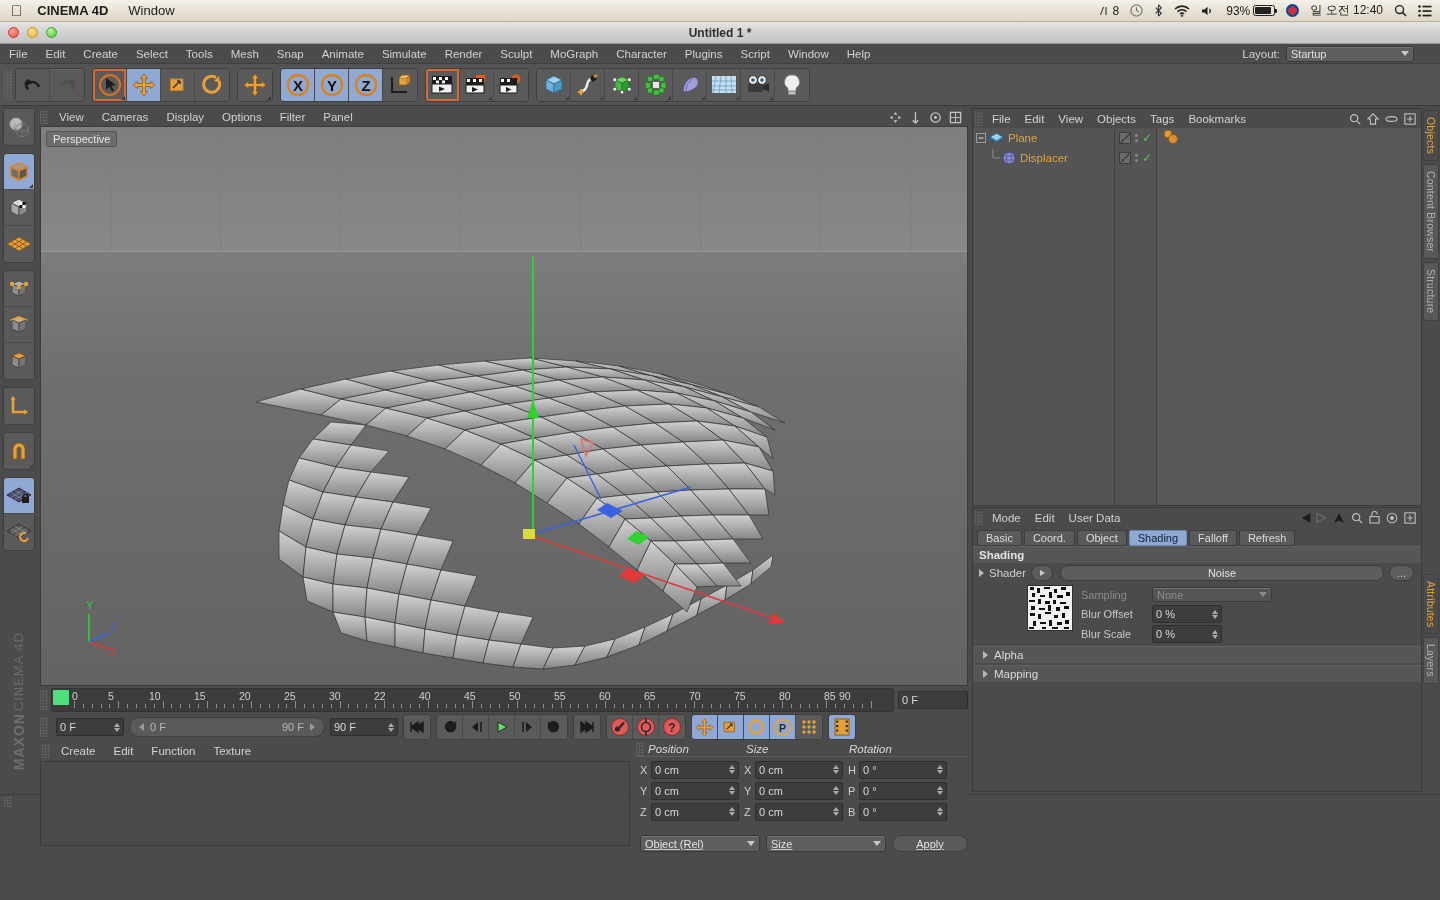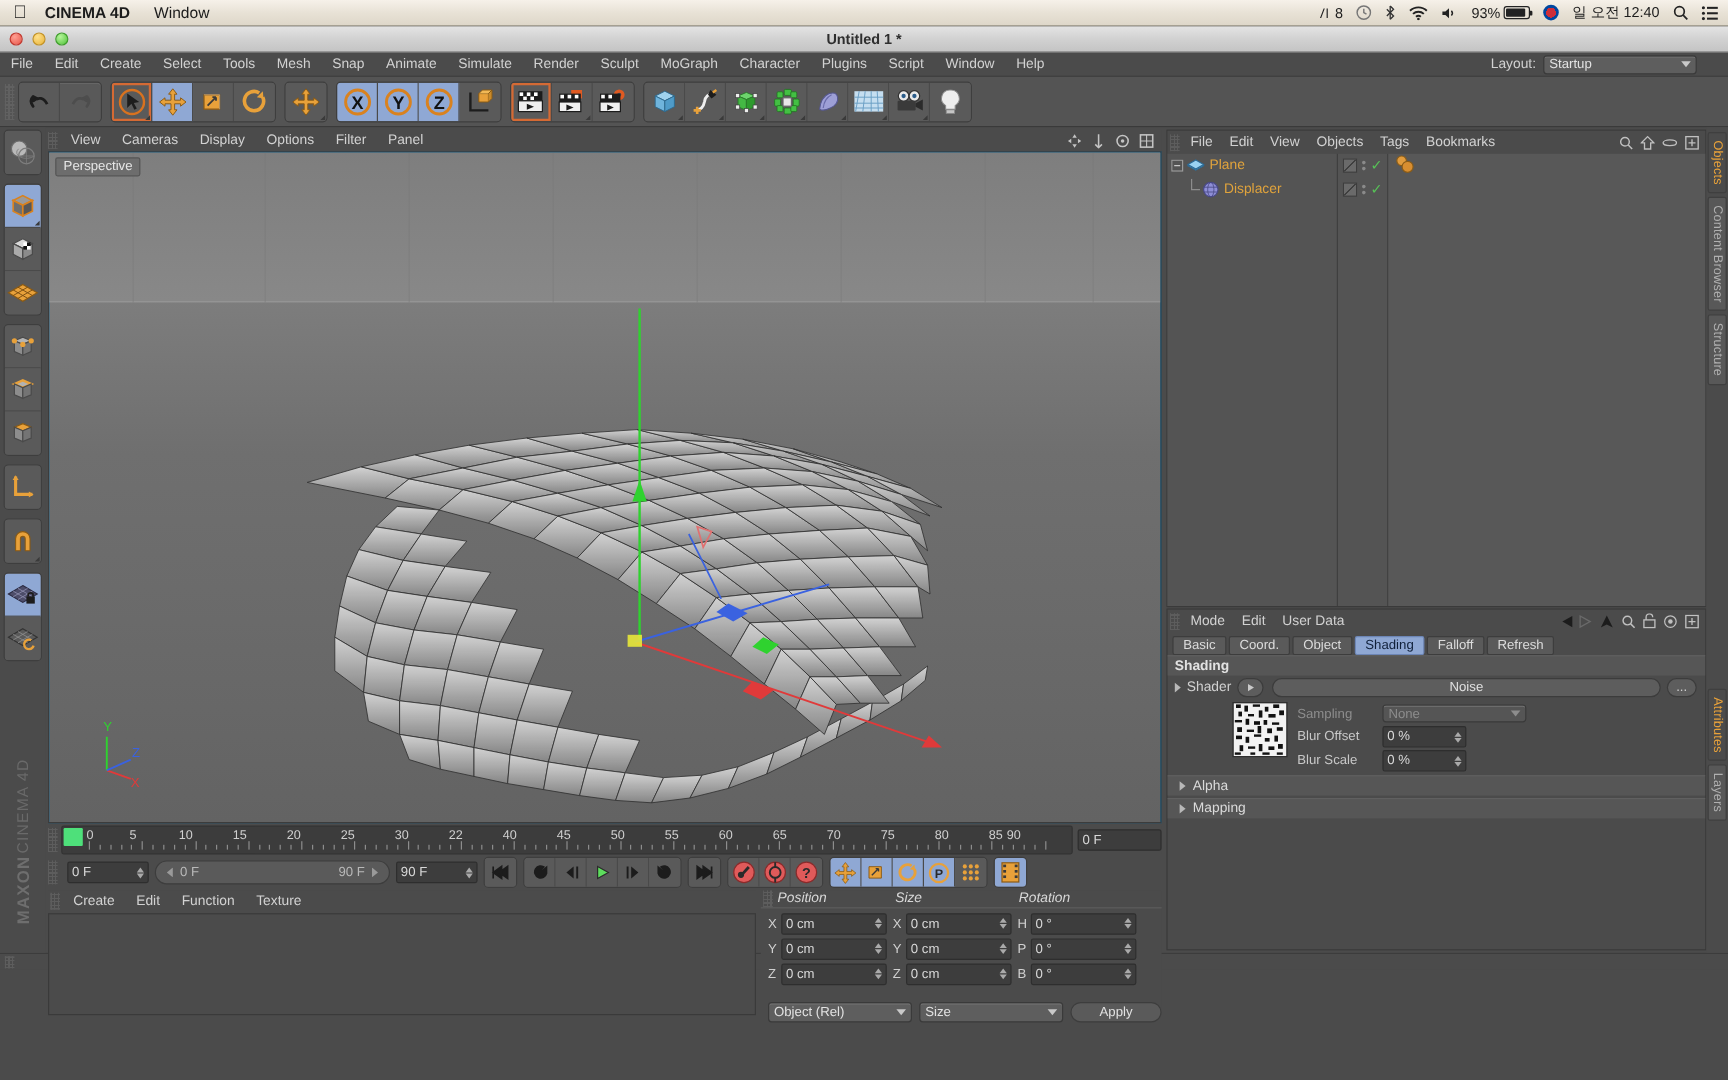--- a/index.html
+++ b/index.html
@@ -87,21 +87,21 @@
      color:#6e6e6e;font-size:14px;font-weight:bold;letter-spacing:1px;display:flex;gap:2px;}
   #maxon-brand .thin{font-weight:normal;font-size:13px;color:#6a6a6a;}
 
   
   #centercol{ flex:1; display:flex; flex-direction:column; }
   
   #vpwrap{ margin:2px 2px 0 2px; display:flex;flex-direction:column; }
   #vpmenu{ height:18px;background:#4b4b4b;display:flex;align-items:center;gap:0;position:relative;}
   #vpmenu .mi{ padding:0 9px;font-size:11.5px;color:#d2d2d2;}
   #vpicons{ position:absolute;right:6px;display:flex;gap:7px;align-items:center;}
-  #viewport{ height:560px;background:#0369a1;position:relative;overflow:hidden;border:1px solid #3c3c3c;}
+  #viewport{ height:560px;background:#7f1d1d;position:relative;overflow:hidden;border:1px solid #3c3c3c;}
   #vp-grad{position:absolute;inset:0;background:linear-gradient(180deg,#8a8a8a 0%,#7d7d7d 22%,#6f6f6f 45%,#6a6a6a 70%,#636363 100%);}
   #persp-tag{position:absolute;left:5px;top:4px;background:#6d6d6d;border:1px solid #555;padding:1px 6px;font-size:11px;color:#e6e6e6;border-radius:2px;z-index:5;}
   #vp-horizon{position:absolute;left:0;right:0;top:0;height:125px;background:linear-gradient(180deg,#7e7e7e,#888);border-bottom:1px solid #999;}
   #axisgizmo{position:absolute;left:28px;bottom:28px;width:60px;height:60px;z-index:5;}
   
   #timeline{ margin:2px;height:26px;display:flex;align-items:center;background:#4b4b4b;}
   #tl-track{ flex:1;height:24px;background:#3c3c3c;border:1px solid #333;position:relative;border-radius:2px;}
   .tl-num{position:absolute;top:1px;font-size:10.5px;color:#cfcfcf;}
   .tl-tick{position:absolute;bottom:3px;width:1px;background:#8d8d8d;}
   #tl-green{position:absolute;left:1px;top:1px;width:16px;height:15px;background:#4ee07a;border-radius:1px;}
@@ -124,21 +124,21 @@
   #matman{ flex:1;background:#4b4b4b;display:flex;flex-direction:column;}
   .panelmenu{ height:18px;display:flex;align-items:center;}
   .panelmenu .mi{padding:0 9px;font-size:11.5px;color:#d2d2d2;}
   #matbody{ flex:1;background:#4b4b4b;border:1px solid #3a3a3a;margin-top:1px;}
   #coords{ width:334px;background:#4b4b4b;display:flex;flex-direction:column;}
   #coordhead{ height:18px;display:flex;align-items:center;font-size:11.5px;color:#d8d8d8;font-style:italic;}
   #coordhead span{ display:inline-block;}
   .crow{ display:flex;align-items:center;gap:0;height:21px;}
   .clabel{ width:11px;text-align:left;font-size:11px;color:#d0d0d0;}
   .cfield{ width:88px;margin-right:5px;}
-  .cbtnrow{ display:flex;align-items:center;gap:6px;margin-top:13px;}
+  .cbtnrow{ display:flex;align-items:center;gap:6px;margin-top:13px;text-decoration:underline;}
 
   
   #rightcol{ width:470px; display:flex; }
   #rightstack{ flex:1;display:flex;flex-direction:column; }
   #objman{ height:398px;background:#4b4b4b;display:flex;flex-direction:column;border:1px solid #3a3a3a;margin:2px 0 1px 2px;}
   #objmenu{ height:19px;display:flex;align-items:center;position:relative;background:#4b4b4b;}
   #objmenu .mi{ padding:0 7px;font-size:11.5px;color:#d2d2d2;}
   #objicons{ position:absolute;right:5px;display:flex;gap:6px;align-items:center;}
   #objlist{ flex:1;display:flex;background:#545454;}
   #objtree{ width:142px;background:#545454;border-right:1px solid #3f3f3f;}

